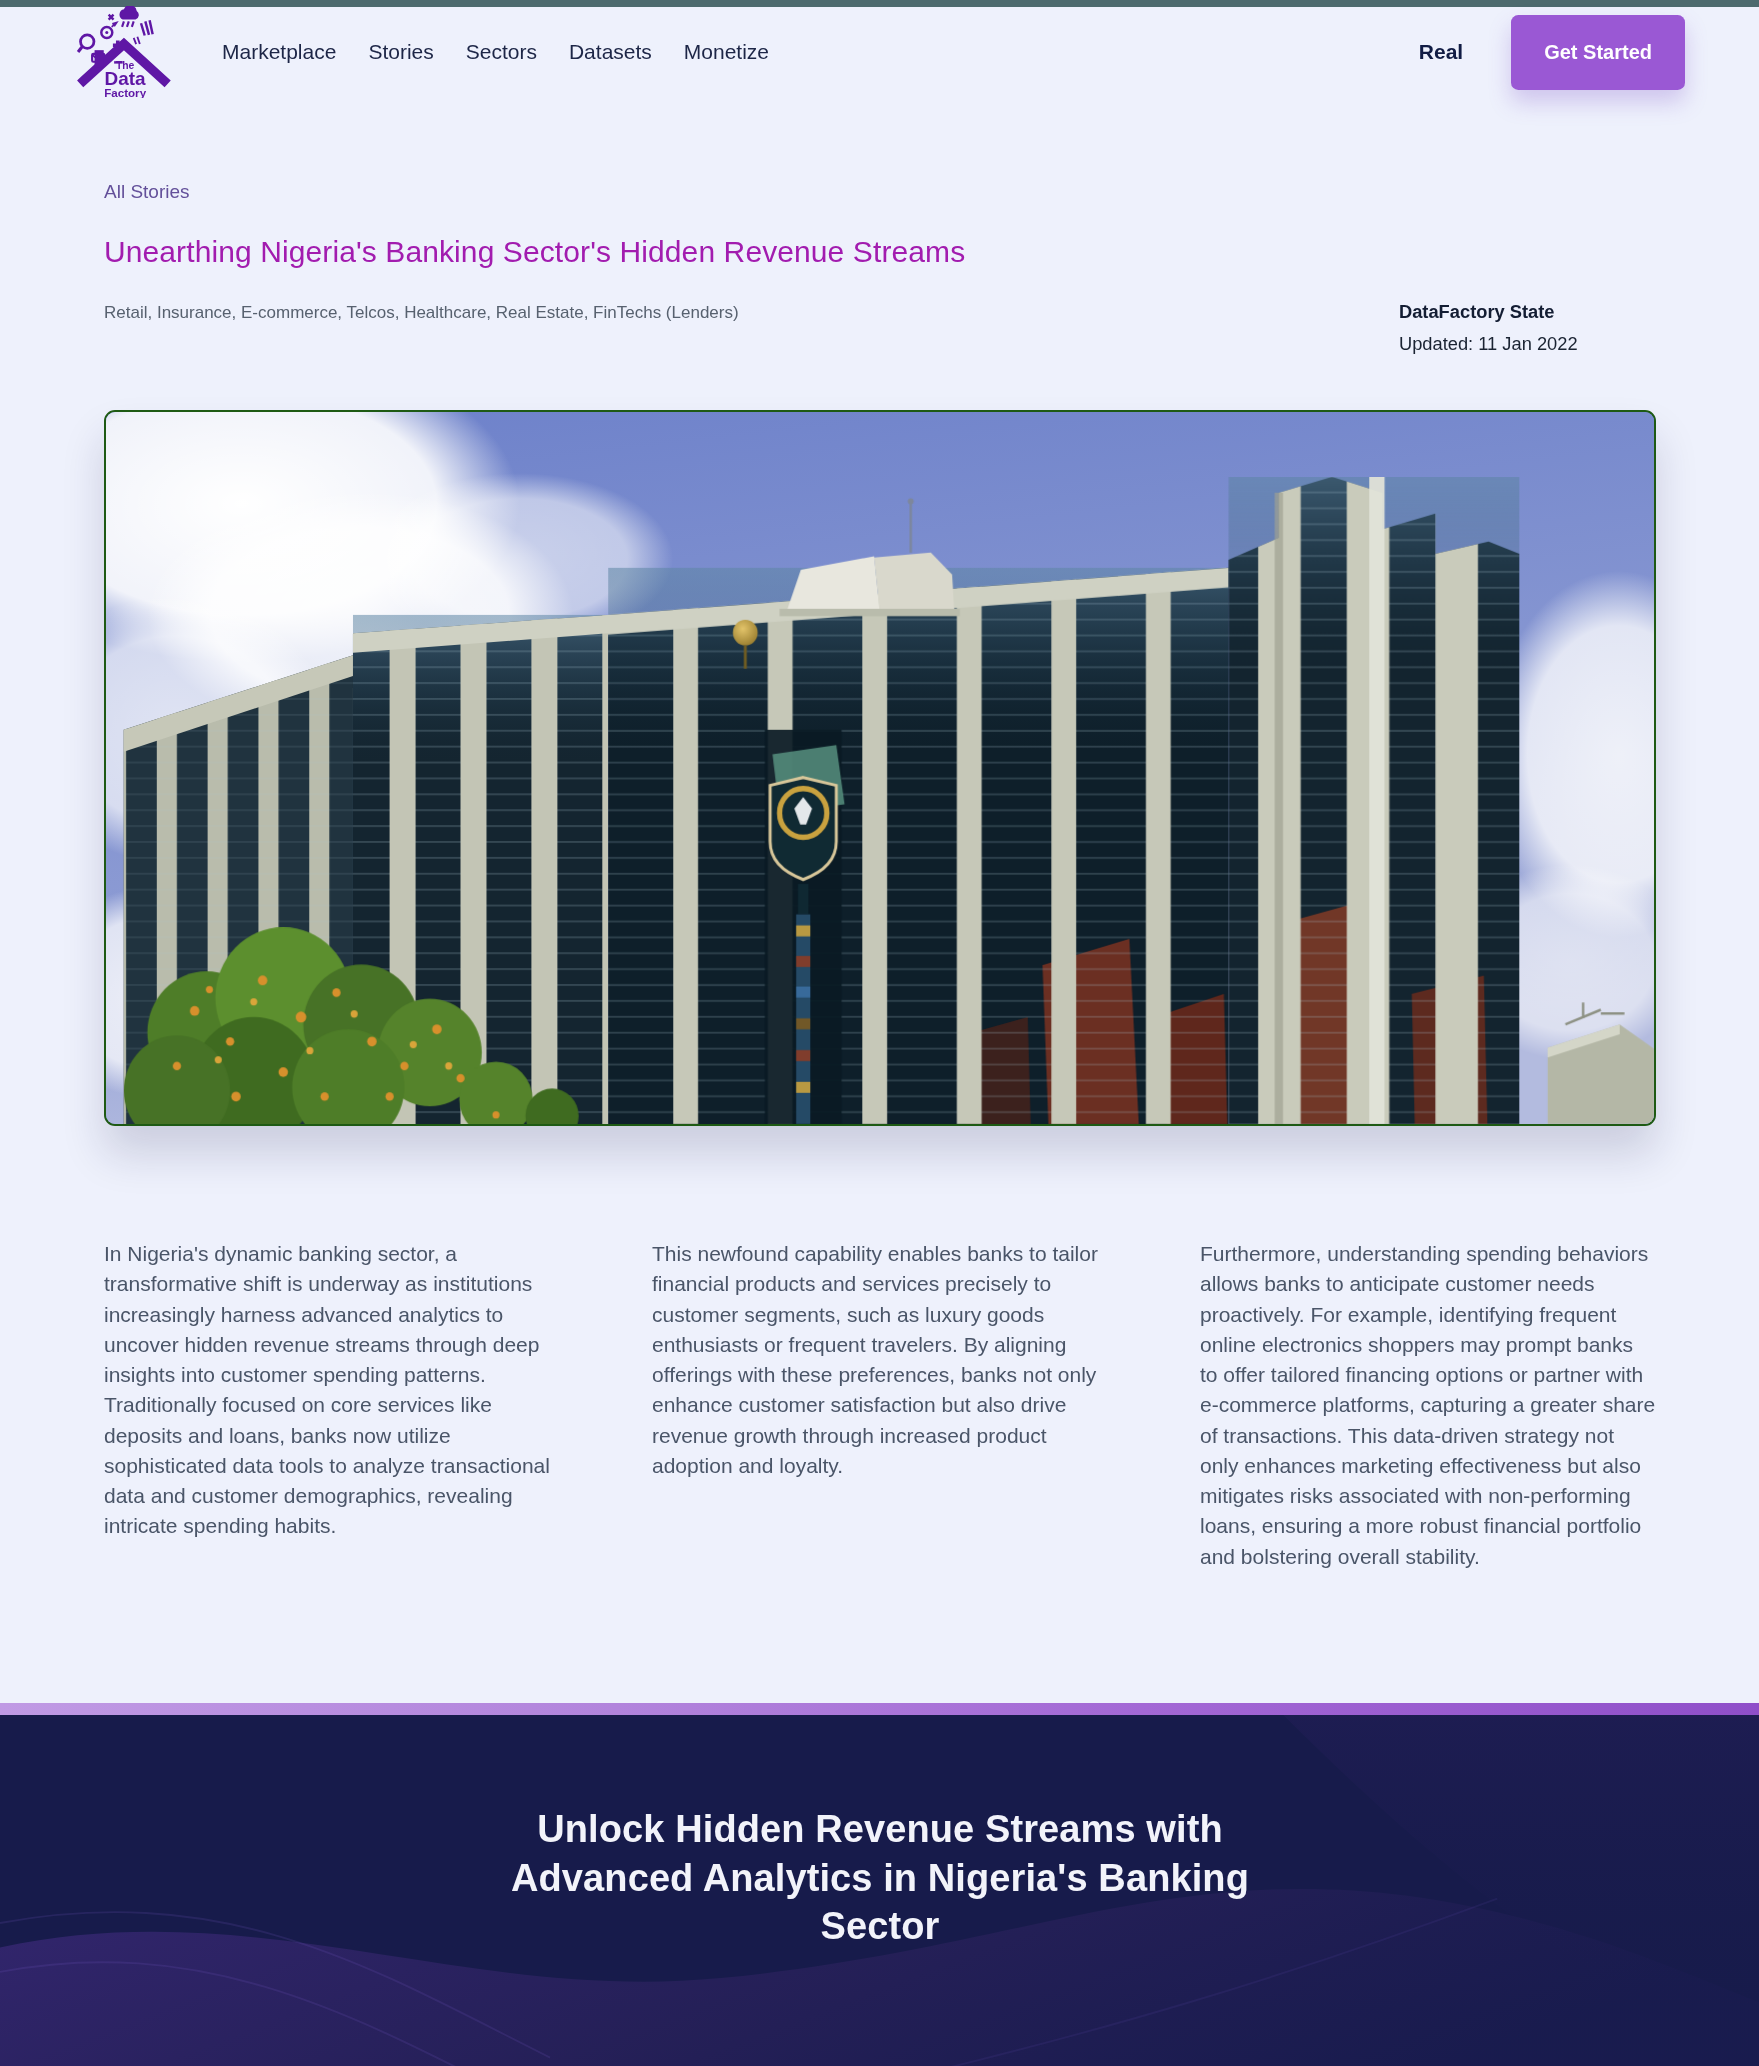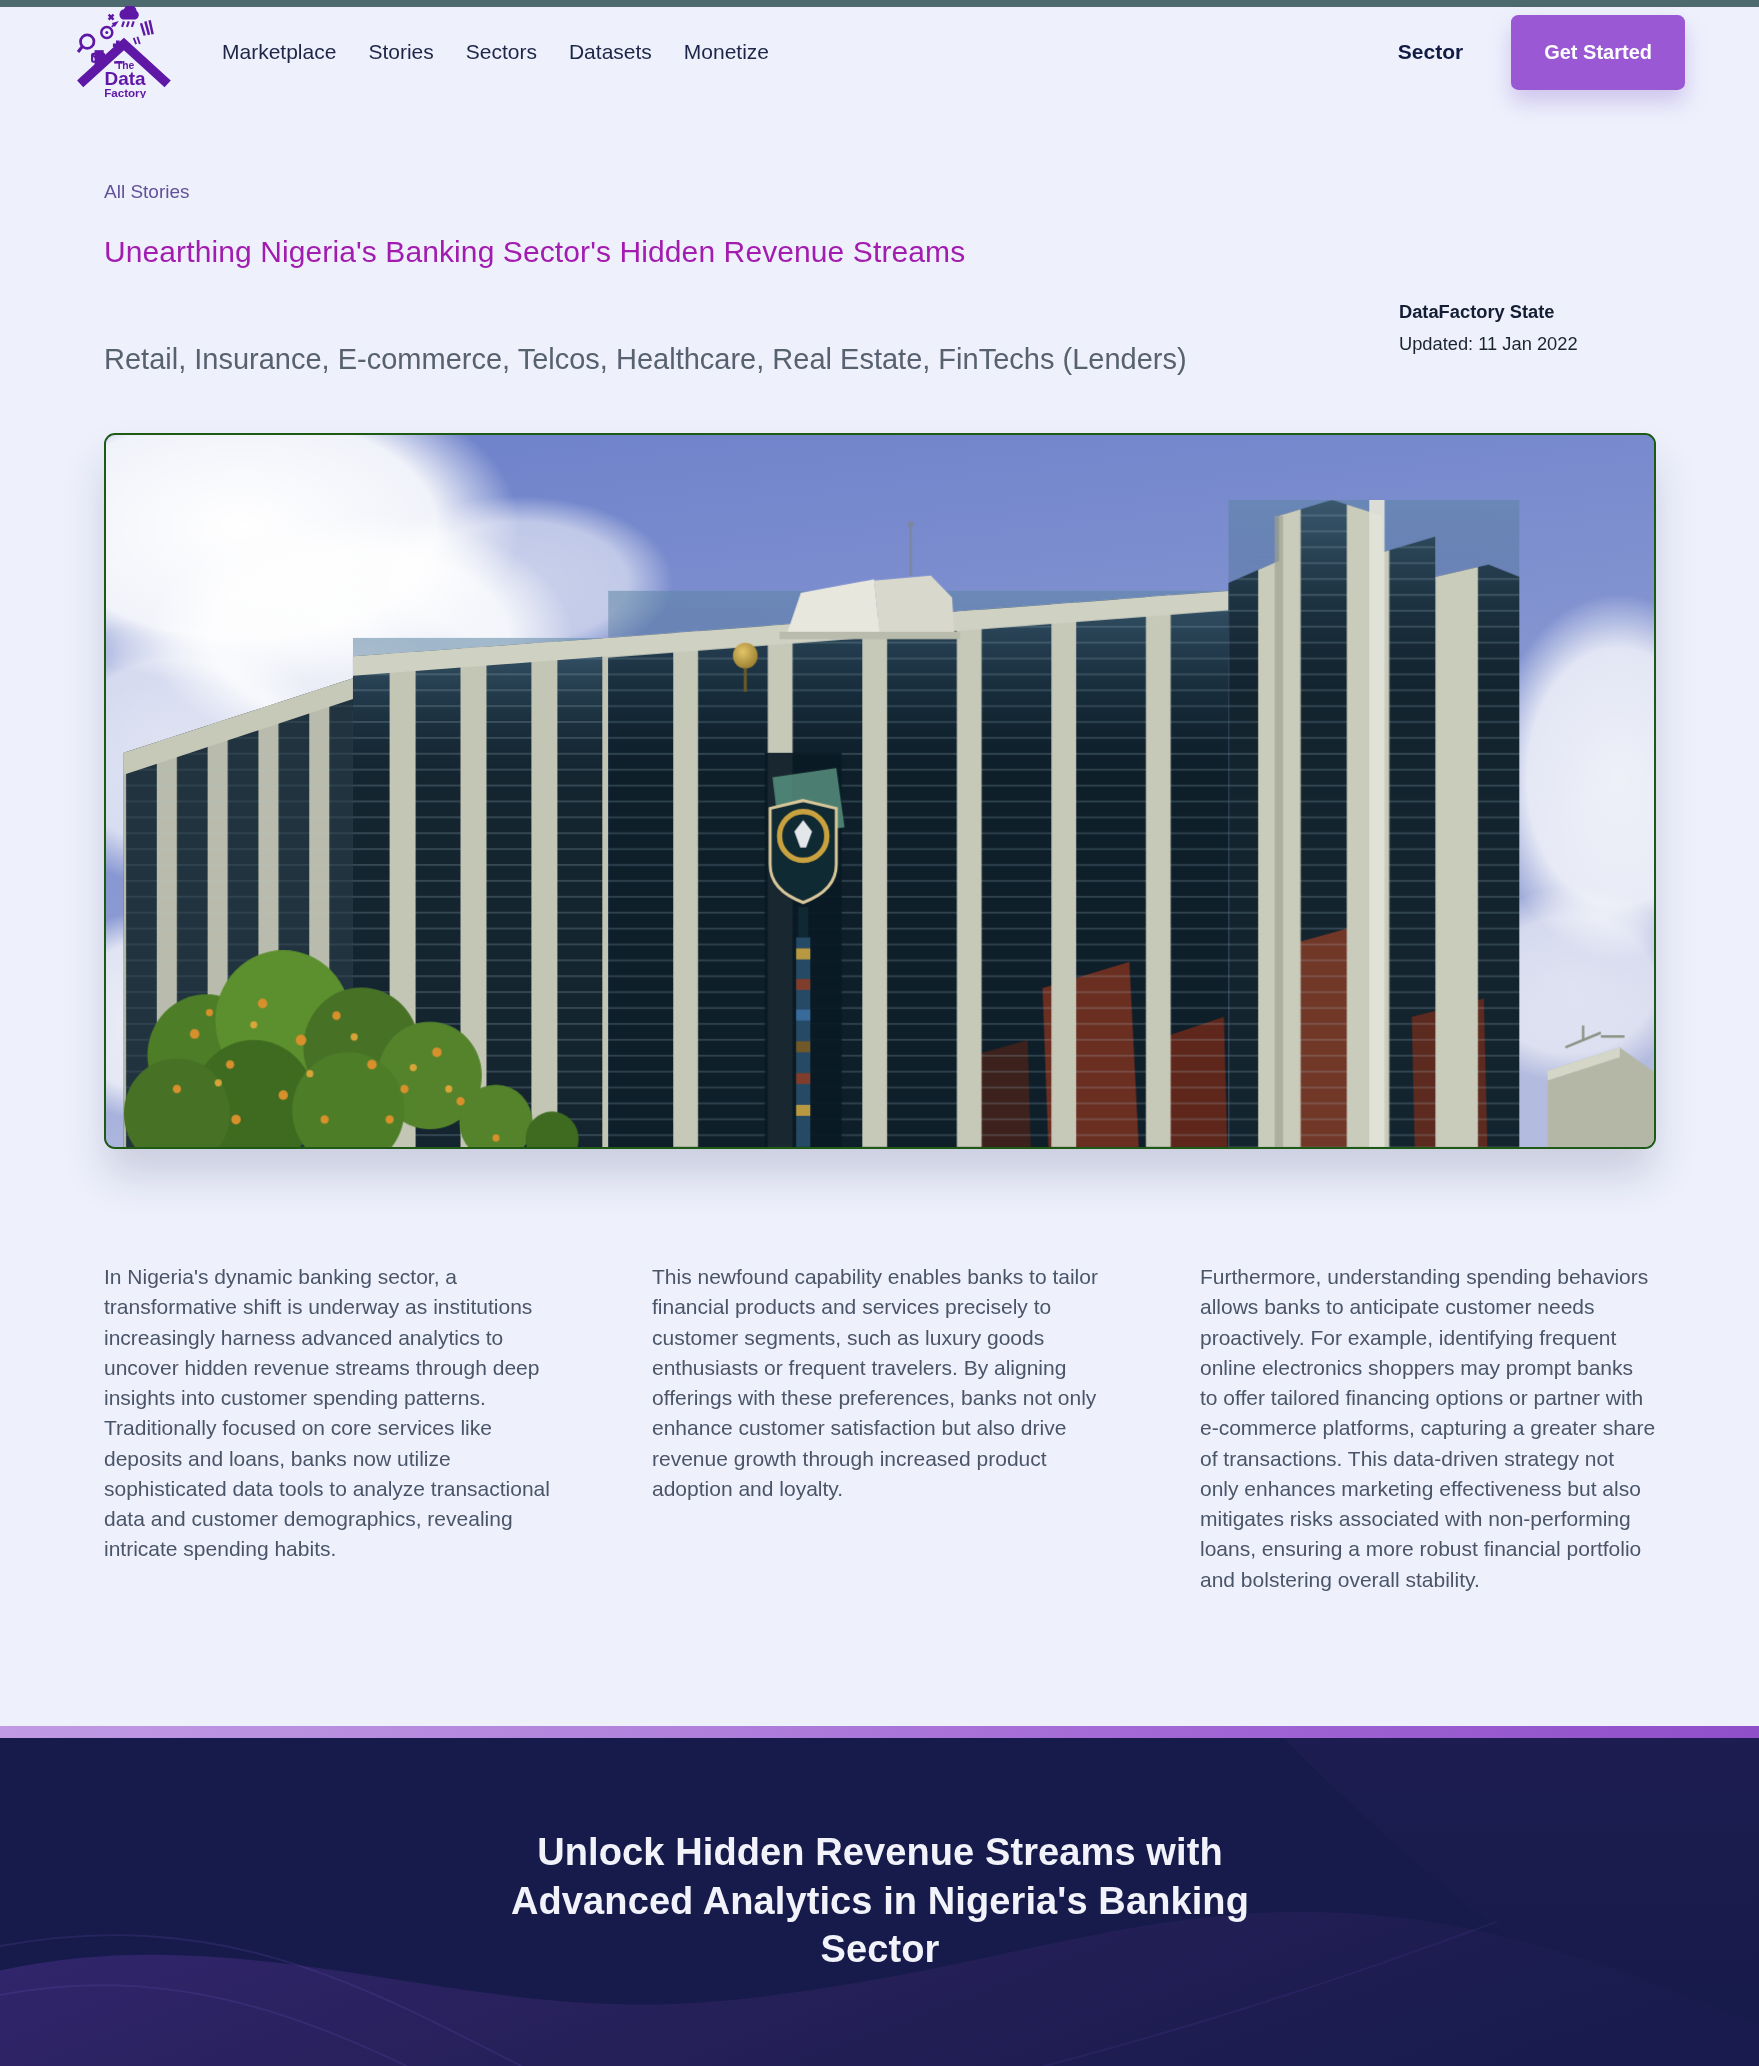--- a/index.html
+++ b/index.html
@@ -32,21 +32,21 @@
   }
 
   
   .main{padding:0 104px;}
   .breadcrumb{margin-top:84px;font-size:19px;color:#63509a;cursor:pointer;width:max-content;}
   .title{
     margin-top:31px;font-size:30px;line-height:1.23;font-weight:400;
     color:#a21caf;max-width:917px;letter-spacing:0.1px;
   }
   .sub-row{display:flex;justify-content:space-between;align-items:flex-start;margin-top:32px;}
-  .subtitle{font-size:29px;color:#57616f;max-width:1100px;margin-top:40px;}
+  .subtitle{font-size:17px;color:#57616f;max-width:1100px;}
   .meta{font-size:18.3px;color:#131d33;line-height:1.0;min-width:257px;}
   .meta-source{font-weight:700;}
   .meta-updated{margin-top:13.4px;font-weight:400;color:#1a2332;}
 
   
   .hero{
     margin-top:57px;height:712px;border:2.4px solid #1e5a14;border-radius:11px;
     overflow:hidden;box-shadow:0 27.5px 43px rgba(23,27,75,0.16);
     background:#7487cd;
   }
@@ -117,21 +117,21 @@
     <div class="nav-links">
       <span class="nav-link">Marketplace</span>
       <span class="nav-link">Stories</span>
       <span class="nav-link">Sectors</span>
       <span class="nav-link">Datasets</span>
       <span class="nav-link">Monetize</span>
     </div>
 
     <div class="nav-spacer"></div>
 
-    <span class="login">Sector</span>
+    <span class="login">Real</span>
     <button class="btn-get-started">Get Started</button>
   </div>
 
   <div class="main">
 
     <div class="breadcrumb">All Stories</div>
 
     <h1 class="title">Unearthing Nigeria's Banking Sector's Hidden Revenue Streams</h1>
 
     <div class="sub-row">

